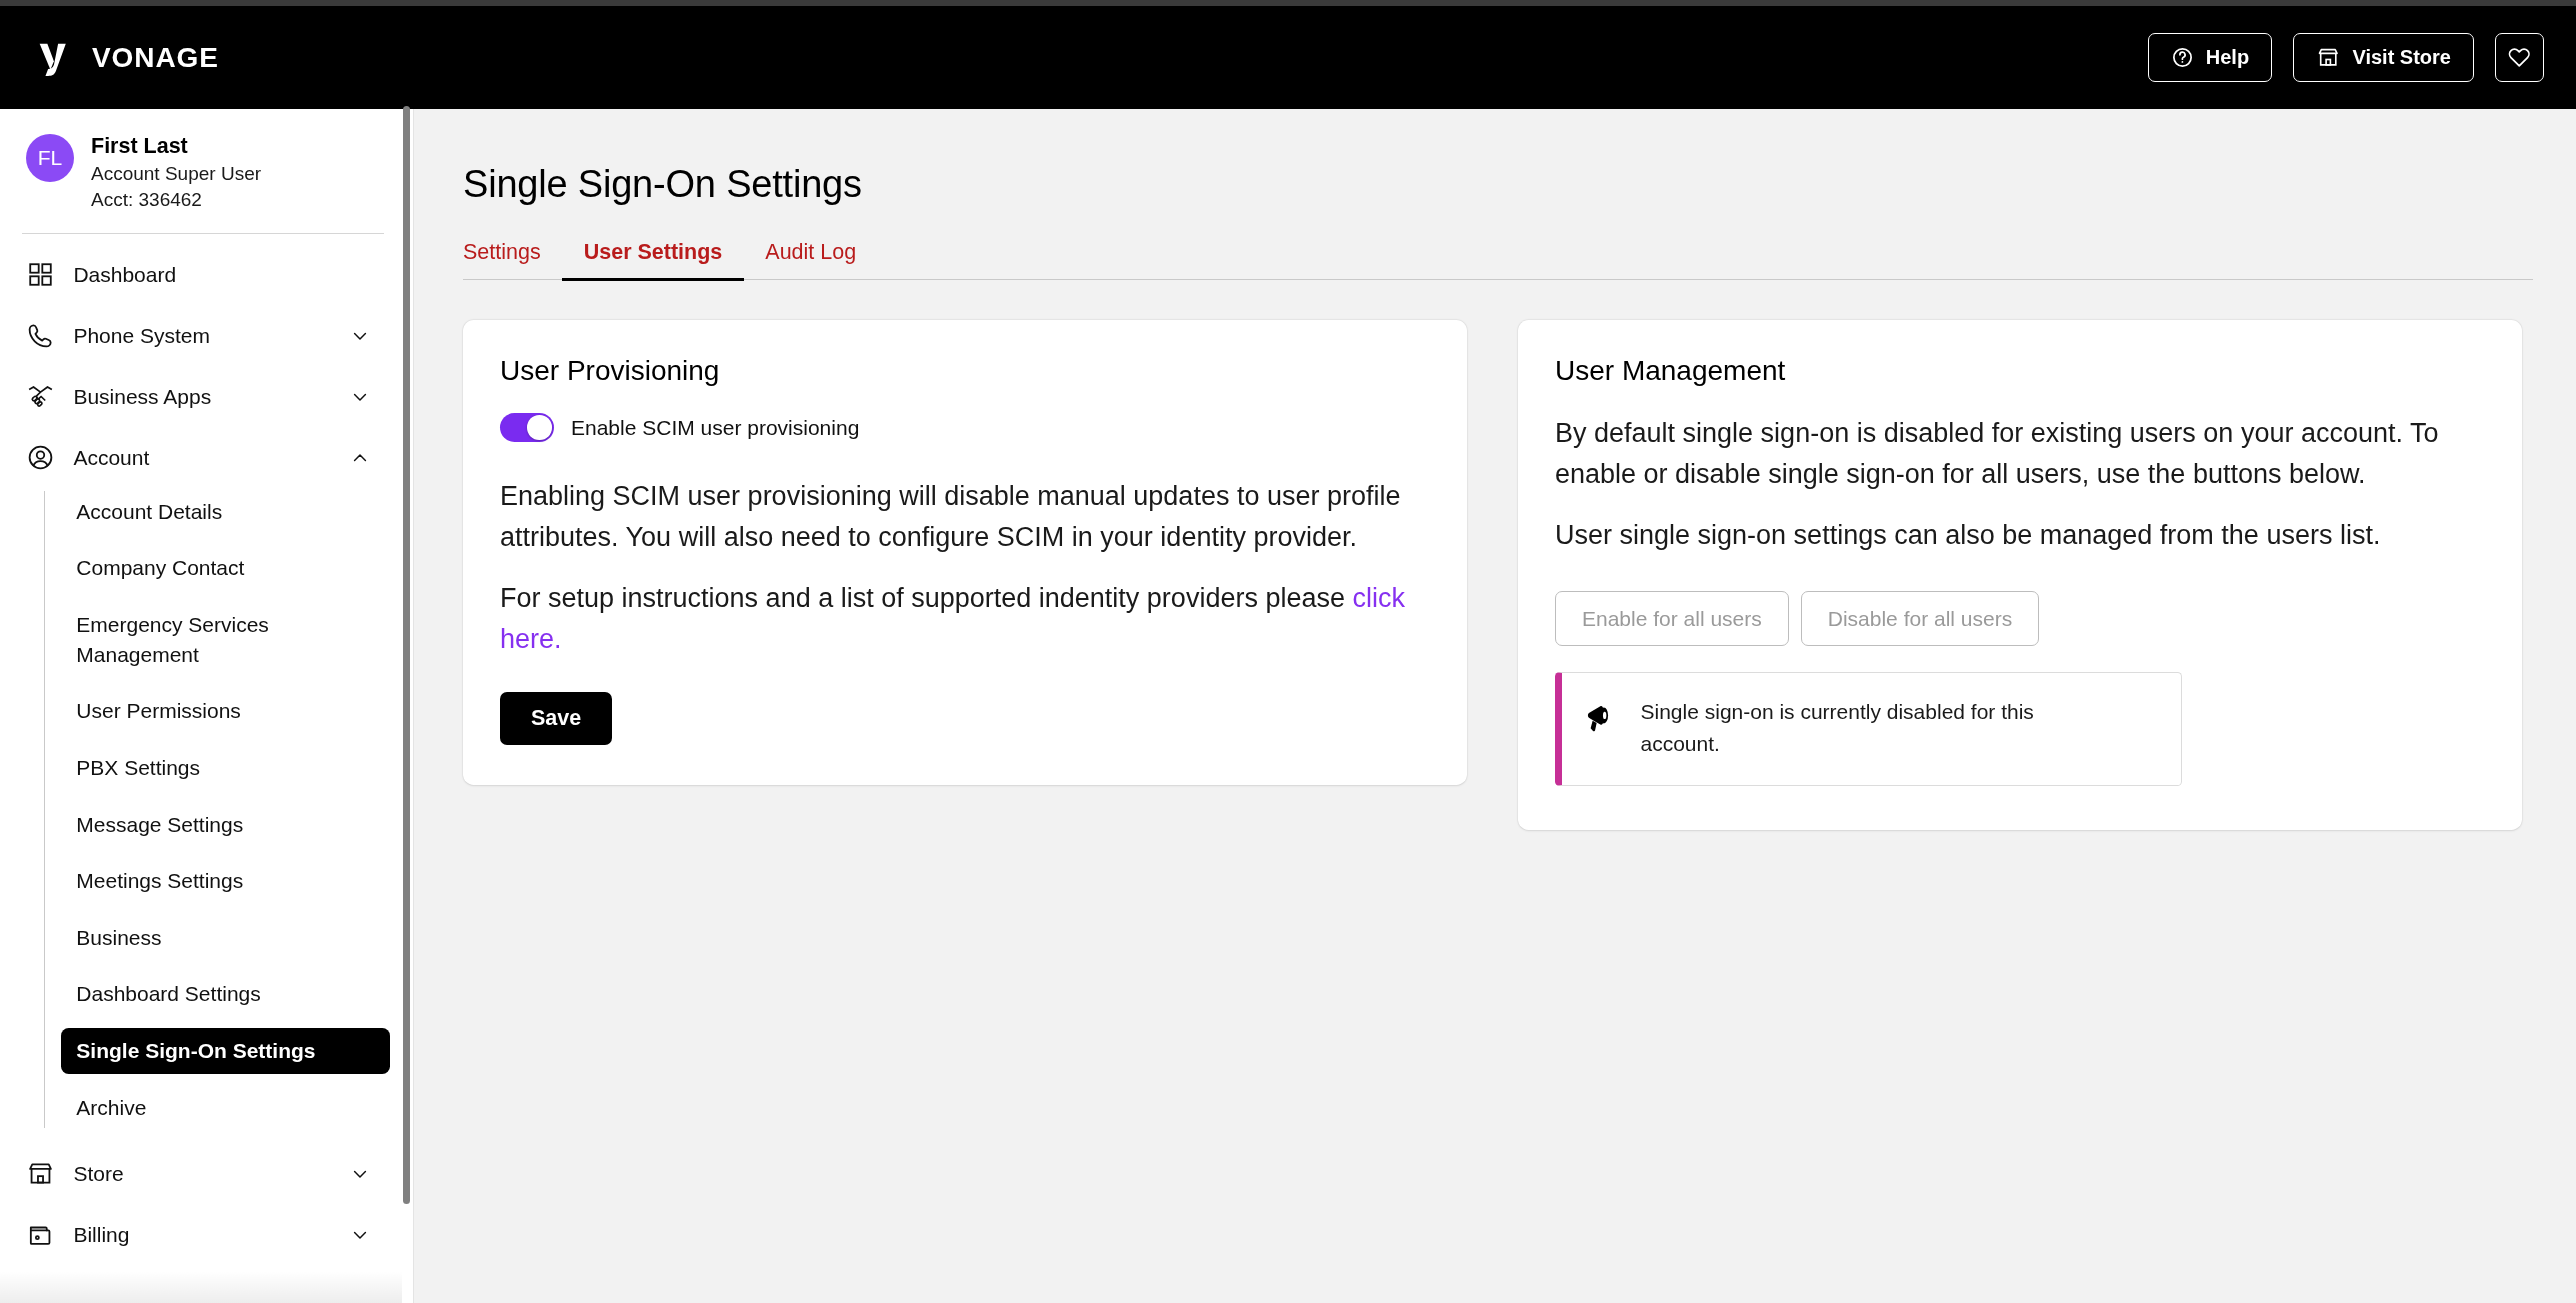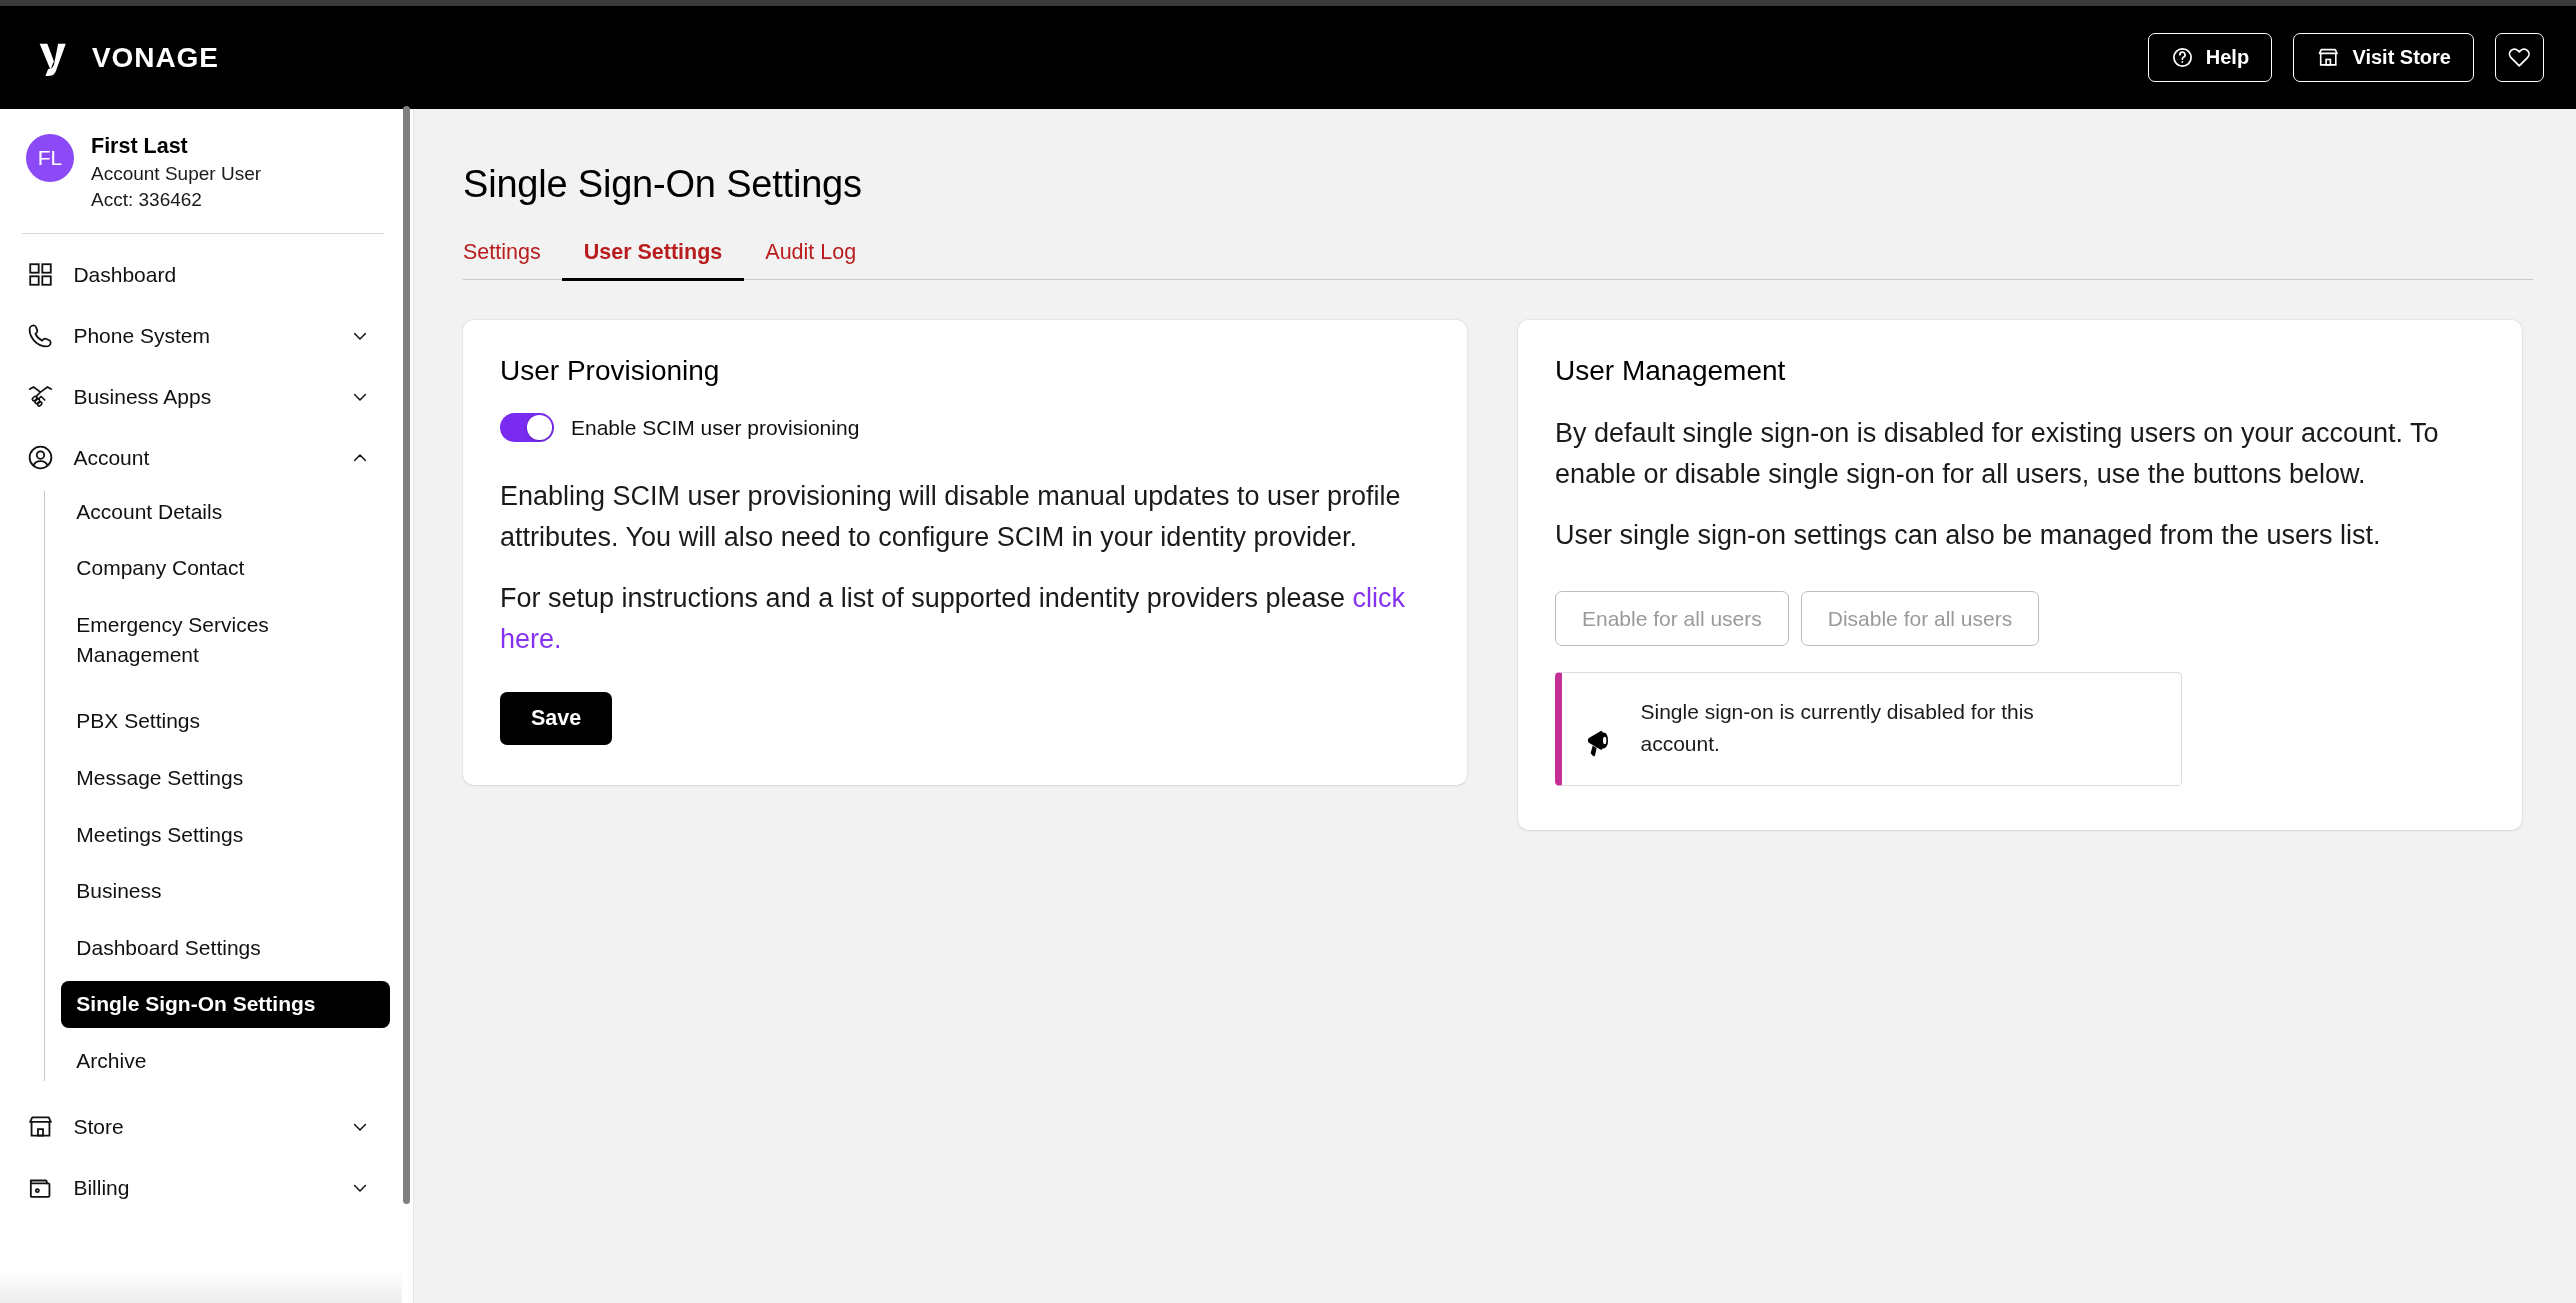--- a/index.html
+++ b/index.html
@@ -305,21 +305,21 @@
     font-weight: 400;
     padding: 14.6px 26px;
     cursor: not-allowed;
     white-space: nowrap;
   }
 
   .notice {
     margin-top: 26px;
     width: 627px;
     display: flex;
-    align-items: flex-end;
+    align-items: flex-start;
     gap: 20px;
     background: #ffffff;
     border: 0.8px solid #dcdcdc;
     border-left: 7.7px solid #C62F96;
     border-radius: 4.6px;
     padding: 23px 24.5px 26px 21.5px;
   }
   .notice-icon { width: 37px; height: 37px; flex: none; margin-top: 1.5px; }
   .notice-text {
     font-size: 21px;
@@ -453,20 +453,21 @@
         </span>
       </div>
 
       <div class="subnav">
         <div class="subitem">Account Details</div>
         <div class="subnav-spacer"></div>
         <div class="subitem">Company Contact</div>
         <div class="subnav-spacer"></div>
         <div class="subitem">Emergency Services Management</div>
         <div class="subnav-spacer"></div>
+        <div class="subitem">User Permissions</div>
         <div class="subnav-spacer"></div>
         <div class="subitem">PBX Settings</div>
         <div class="subnav-spacer"></div>
         <div class="subitem">Message Settings</div>
         <div class="subnav-spacer"></div>
         <div class="subitem">Meetings Settings</div>
         <div class="subnav-spacer"></div>
         <div class="subitem">Business</div>
         <div class="subnav-spacer"></div>
         <div class="subitem">Dashboard Settings</div>

